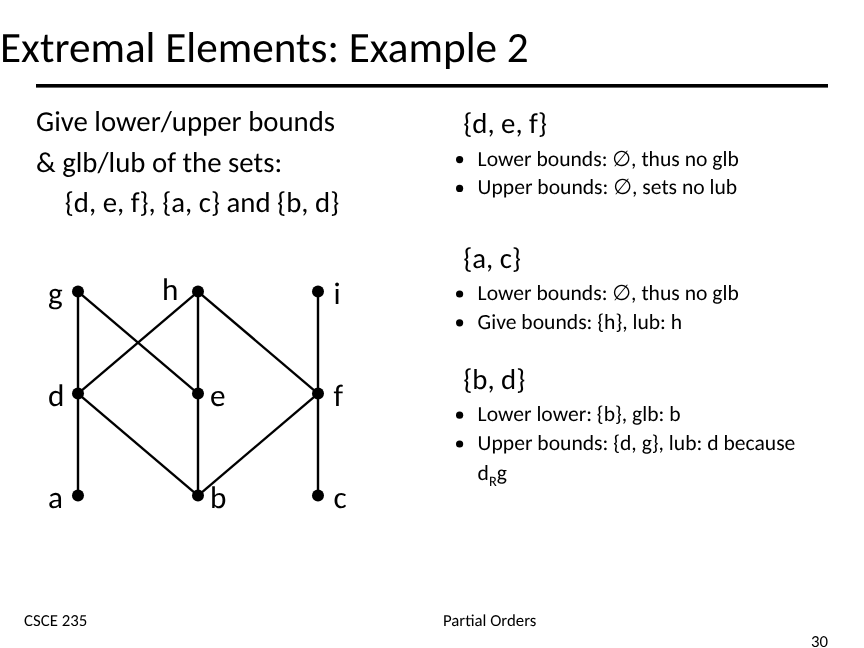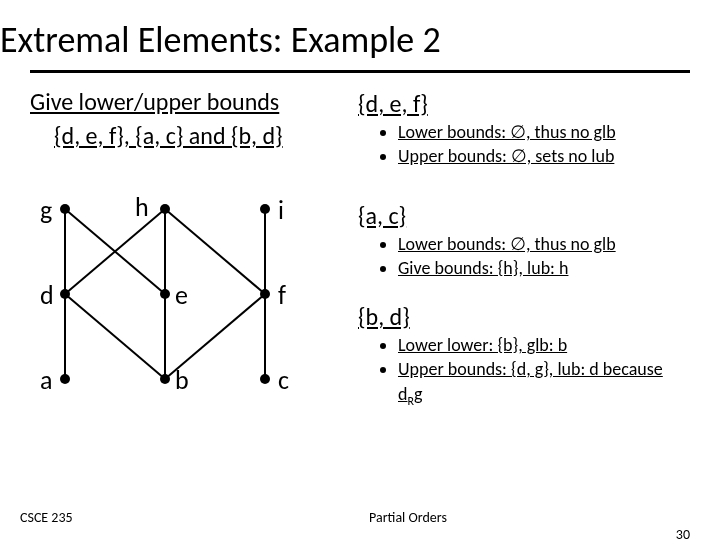--- a/index.html
+++ b/index.html
@@ -19,21 +19,20 @@
     font-weight: 400;
   }
   .title-rule {
     border: none;
     border-top: 3px solid #000;
     margin: 0 30px 14px 30px;
   }
   .content {
     display: flex;
     padding: 0 30px;
-    text-decoration: underline;
   }
   .left {
     width: 320px;
     flex-shrink: 0;
   }
   .right {
     flex: 1;
     padding-left: 8px;
   }
   .prompt {
@@ -43,20 +42,21 @@
   }
   .prompt-indent {
     font-size: 24px;
     line-height: 1.25;
     padding-left: 24px;
   }
   .set-head {
     font-size: 24px;
     margin-top: 2px;
     margin-bottom: 2px;
+    margin-left: 28px;
   }
   .bullets {
     font-size: 18px;
     list-style: disc;
     padding-left: 40px;
     line-height: 1.35;
   }
   .hasse {
     position: relative;
     width: 290px;
@@ -93,20 +93,21 @@
 </style>
 </head>
 <body>
 
 <h1 class="title">Extremal Elements: Example 2</h1>
 <hr class="title-rule">
 
 <div class="content">
   <div class="left">
     <div class="prompt">Give lower/upper bounds</div>
+    <div class="prompt">&amp; glb/lub of the sets:</div>
     <div class="prompt-indent">{d, e, f}, {a, c} and {b, d}</div>
 
     <div class="hasse">
       <svg viewBox="0 0 290 240">
         <g stroke="#000" stroke-width="2" fill="none">
           <line x1="35" y1="30" x2="35" y2="115"></line>
           <line x1="35" y1="30" x2="135" y2="115"></line>
           <line x1="135" y1="30" x2="35" y2="115"></line>
           <line x1="135" y1="30" x2="135" y2="115"></line>
           <line x1="135" y1="30" x2="235" y2="115"></line>

